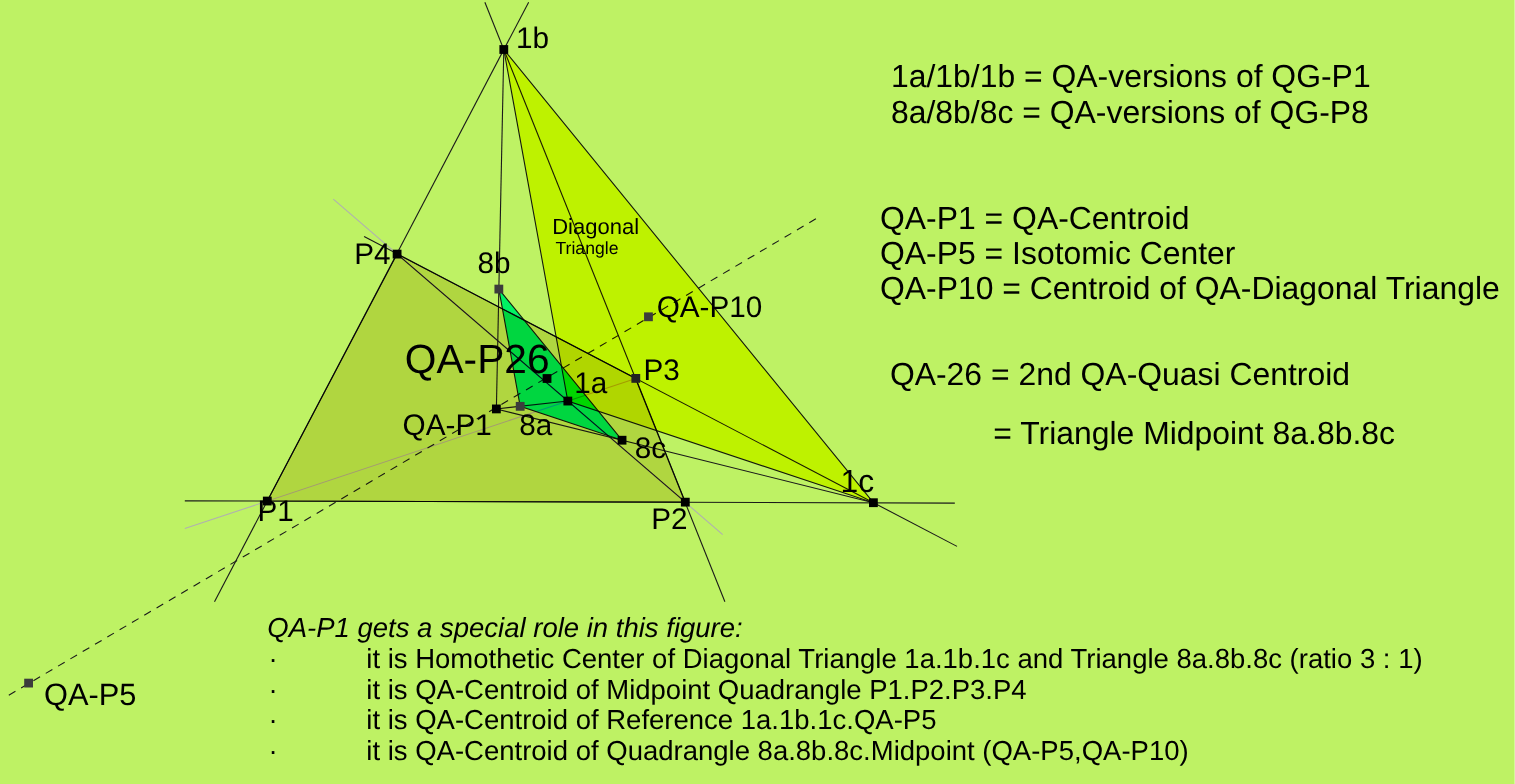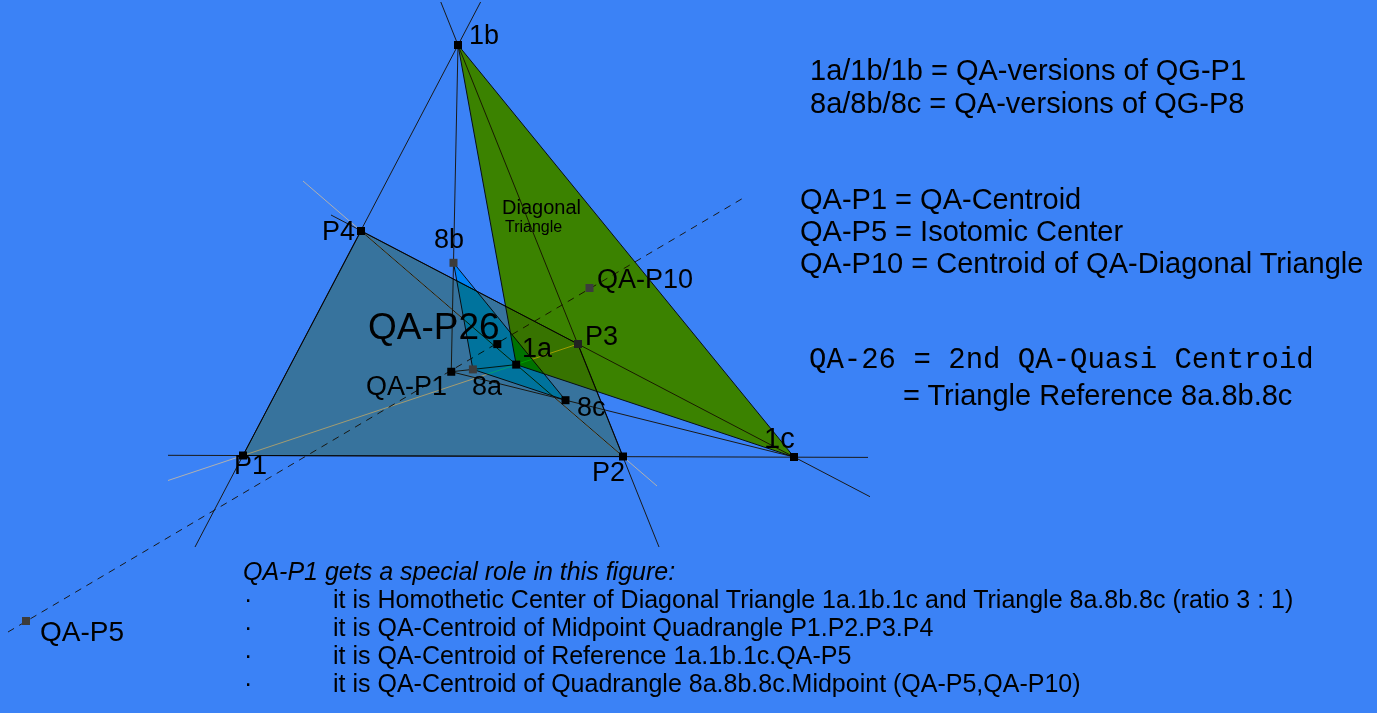--- a/index.html
+++ b/index.html
@@ -20,21 +20,21 @@
   }
   .ann-line { white-space: nowrap; color: #000; }
   .ann-block { position: absolute; white-space: nowrap; }
   .bullet-row { position: absolute; white-space: nowrap; }
   .bullet-char { position: absolute; left: 0; top: 0; }
   .bullet-text { position: absolute; left: 89px; top: 0; }
 </style>
 </head>
 <body>
 
-<div id="canvas" style="width: 1377px; height: 713px; background: #3b82f6;">
+<div id="canvas" style="width: 1377px; height: 713px; background: #bef264;">
 
   <svg id="fig-svg" width="1377" height="713" viewBox="0 0 1377 713">
       <line x1="195" y1="547" x2="480.6" y2="2" stroke="#1a1a1a" stroke-width="1"></line>
       <line x1="659" y1="547" x2="440.8" y2="2" stroke="#1a1a1a" stroke-width="1"></line>
       <line x1="168" y1="455.3" x2="868" y2="457.4" stroke="#1a1a1a" stroke-width="1"></line>
       <line x1="331" y1="215" x2="870" y2="496.7" stroke="#1a1a1a" stroke-width="1"></line>
       <line x1="168" y1="480.5" x2="578" y2="344" stroke="#b0b0b0" stroke-width="1"></line>
       <line x1="303" y1="181" x2="657" y2="486" stroke="#b0b0b0" stroke-width="1"></line>
       <line x1="361" y1="231" x2="623" y2="456.5" stroke="#1a1a1a" stroke-width="1"></line>
       <line x1="451.25" y1="371.75" x2="458" y2="45" stroke="#1a1a1a" stroke-width="1"></line>
@@ -83,25 +83,25 @@
     <div class="ann-line">1a/1b/1b = QA-versions of QG-P1</div>
     <div class="ann-line">8a/8b/8c = QA-versions of QG-P8</div>
   </div>
 
   <div class="ann-block" style="left:800px; top:183px; font-size:29px; line-height:32px;">
     <div class="ann-line">QA-P1 = QA-Centroid</div>
     <div class="ann-line">QA-P5 = Isotomic Center</div>
     <div class="ann-line">QA-P10 = Centroid of QA-Diagonal Triangle</div>
   </div>
 
-  <div class="ann-block" style="left:809px; top:344px; font-size:29px; line-height:34px;font-family:Liberation Mono, monospace;">
+  <div class="ann-block" style="left:809px; top:324px; font-size:29px; line-height:34px;">
     <div class="ann-line">QA-26 = 2nd QA-Quasi Centroid</div>
   </div>
   <div class="ann-block" style="left:903px; top:378px; font-size:29px; line-height:34px;">
-    <div class="ann-line">= Triangle Reference 8a.8b.8c</div>
+    <div class="ann-line">= Triangle Midpoint 8a.8b.8c</div>
   </div>
 
   <div style="position:absolute; left:0; top:557px; width:1377px; font-size:25px;">
     <div class="ann-line" style="position:absolute; left:243px; top:0;font-style:italic;">QA-P1 gets a special role in this figure:</div>
     <div class="bullet-row" style="left:244px; top:28px;">
       <span class="bullet-char">·</span>
       <span class="bullet-text">it is Homothetic Center of Diagonal Triangle 1a.1b.1c and Triangle 8a.8b.8c (ratio 3 : 1)</span>
     </div>
     <div class="bullet-row" style="left:244px; top:56px;">
       <span class="bullet-char">·</span>

